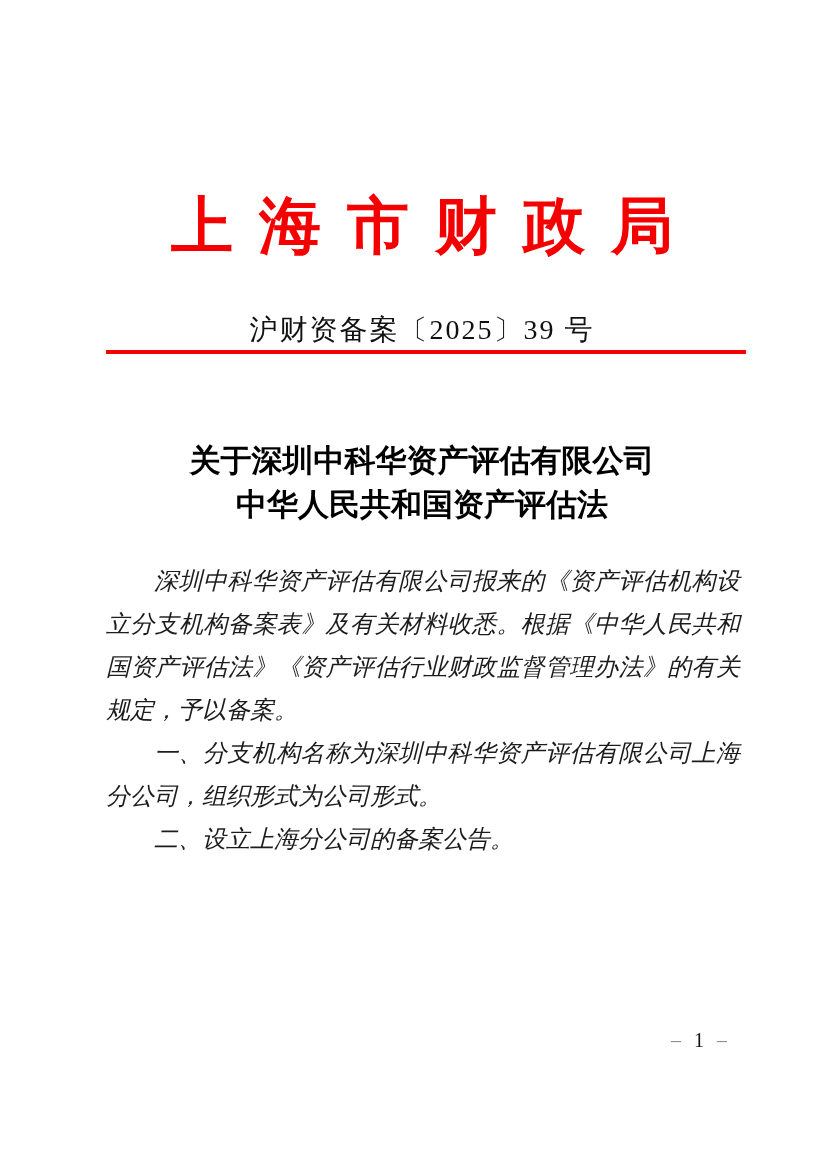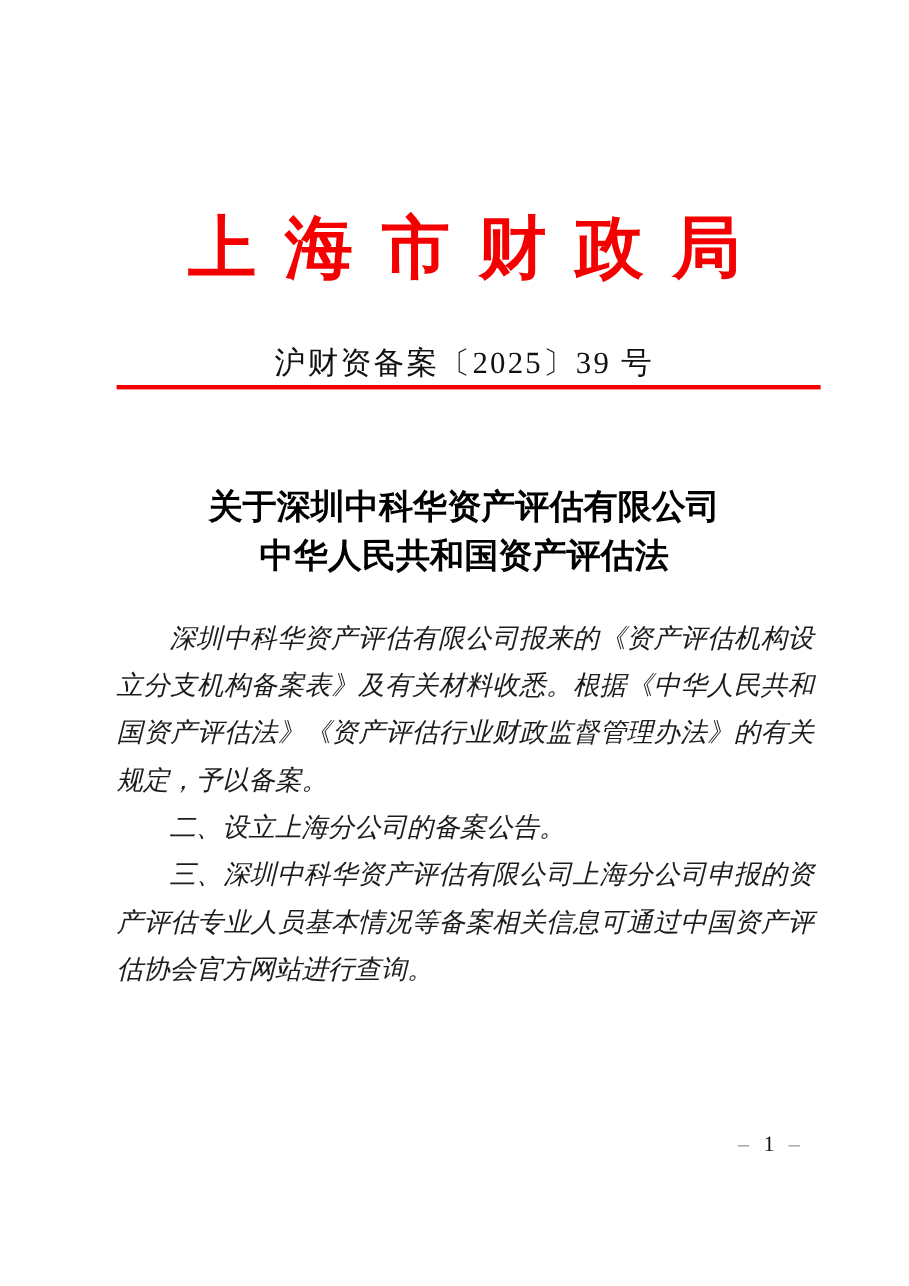--- a/index.html
+++ b/index.html
@@ -96,21 +96,21 @@
 
   <div class="red-rule"></div>
 
   <h2 class="notice-title">
     <span>关于深圳中科华资产评估有限公司</span>
     <span>中华人民共和国资产评估法</span>
   </h2>
 
   <div class="body-text">
     <p>深圳中科华资产评估有限公司报来的《资产评估机构设立分支机构备案表》及有关材料收悉。根据《中华人民共和国资产评估法》《资产评估行业财政监督管理办法》的有关规定，予以备案。</p>
+    <p>一、分支机构名称为深圳中科华资产评估有限公司上海分公司，组织形式为公司形式。</p>
     <p>二、设立上海分公司的备案公告。</p>
-    <p>三、深圳中科华资产评估有限公司上海分公司申报的资产评估专业人员基本情况等备案相关信息可通过中国资产评估协会官方网站进行查询。</p>
   </div>
 
   <div class="page-number">
     <span class="dash">–</span><span class="num">1</span><span class="dash">–</span>
   </div>
 
 </div>
 
 </body></html>

